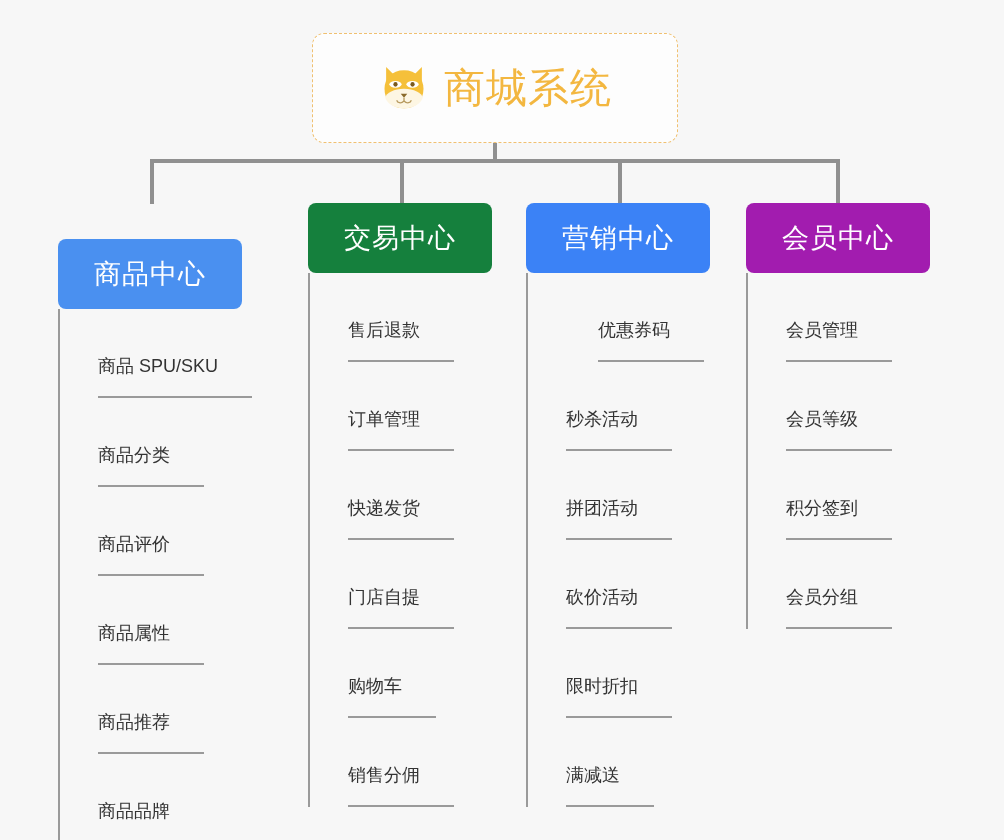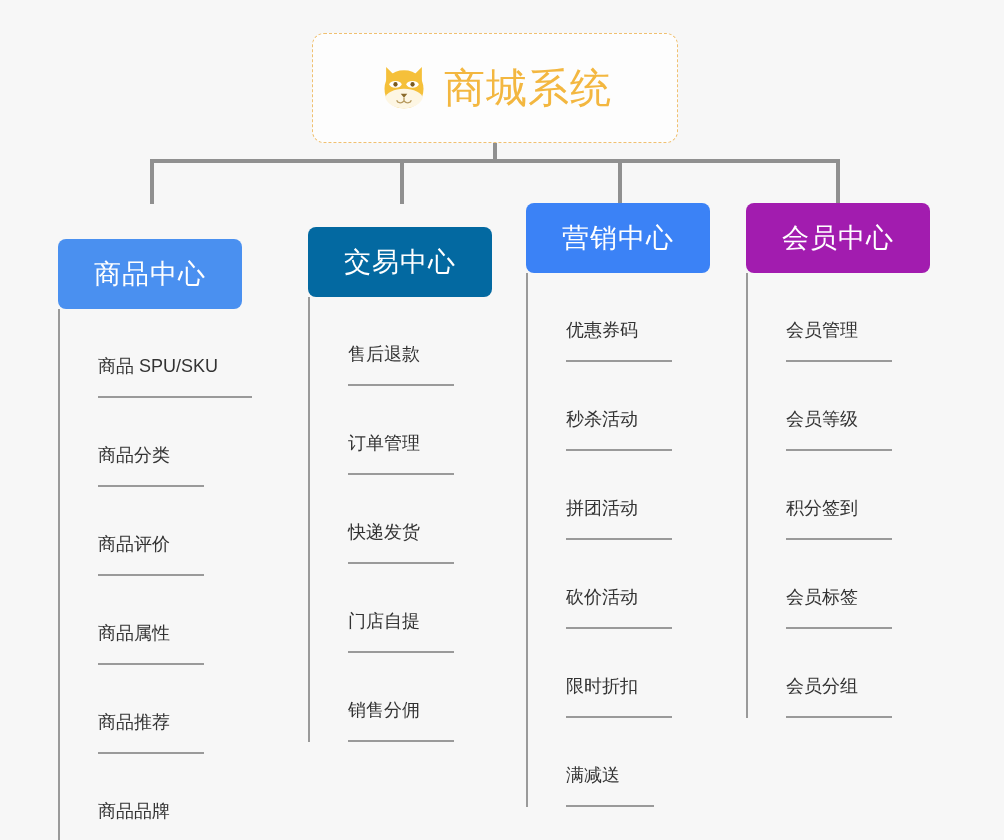--- a/index.html
+++ b/index.html
@@ -160,49 +160,52 @@
       <div class="leaf-item">
           <span class="leaf-label" style="border-bottom-color: rgb(154, 154, 154); color: rgb(51, 51, 51);">商品推荐</span>
         </div>
       <div class="leaf-item">
           <span class="leaf-label" style="border-bottom-color: rgb(154, 154, 154); color: rgb(51, 51, 51);">商品品牌</span>
         </div>
     </div>
   </div>
 
   <div class="column col-1">
-    <div class="cat-header" style="background: #0369a1; margin-top: 24px;">
+    <div class="cat-header" style="background: #15803d;">
       <span>交易中心</span>
     </div>
     <div class="leaf-list" style="border-left-color: rgb(154, 154, 154);">
       <div class="leaf-item">
           <span class="leaf-label" style="border-bottom-color: rgb(154, 154, 154); color: rgb(51, 51, 51);">售后退款</span>
         </div>
       <div class="leaf-item">
           <span class="leaf-label" style="border-bottom-color: rgb(154, 154, 154); color: rgb(51, 51, 51);">订单管理</span>
         </div>
       <div class="leaf-item">
           <span class="leaf-label" style="border-bottom-color: rgb(154, 154, 154); color: rgb(51, 51, 51);">快递发货</span>
         </div>
       <div class="leaf-item">
           <span class="leaf-label" style="border-bottom-color: rgb(154, 154, 154); color: rgb(51, 51, 51);">门店自提</span>
+        </div>
+      <div class="leaf-item">
+          <span class="leaf-label" style="border-bottom-color: rgb(154, 154, 154); color: rgb(51, 51, 51);">购物车</span>
         </div>
       <div class="leaf-item">
           <span class="leaf-label" style="border-bottom-color: rgb(154, 154, 154); color: rgb(51, 51, 51);">销售分佣</span>
         </div>
     </div>
   </div>
 
   <div class="column col-2">
     <div class="cat-header" style="background: #3b82f6;">
       <span>营销中心</span>
     </div>
     <div class="leaf-list" style="border-left-color: rgb(154, 154, 154);">
       <div class="leaf-item">
-          <span class="leaf-label" style="border-bottom-color: rgb(154, 154, 154); color: rgb(51, 51, 51);">优惠券码</span>
+          <span class="leaf-label" style="border-bottom-color: rgb(154, 154, 154); color: rgb(51, 51, 51); margin-left: 32px;">优惠券码</span>
         </div>
       <div class="leaf-item">
           <span class="leaf-label" style="border-bottom-color: rgb(154, 154, 154); color: rgb(51, 51, 51);">秒杀活动</span>
         </div>
       <div class="leaf-item">
           <span class="leaf-label" style="border-bottom-color: rgb(154, 154, 154); color: rgb(51, 51, 51);">拼团活动</span>
         </div>
       <div class="leaf-item">
           <span class="leaf-label" style="border-bottom-color: rgb(154, 154, 154); color: rgb(51, 51, 51);">砍价活动</span>
         </div>
@@ -223,21 +226,18 @@
       <div class="leaf-item">
           <span class="leaf-label" style="border-bottom-color: rgb(154, 154, 154); color: rgb(51, 51, 51);">会员管理</span>
         </div>
       <div class="leaf-item">
           <span class="leaf-label" style="border-bottom-color: rgb(154, 154, 154); color: rgb(51, 51, 51);">会员等级</span>
         </div>
       <div class="leaf-item">
           <span class="leaf-label" style="border-bottom-color: rgb(154, 154, 154); color: rgb(51, 51, 51);">积分签到</span>
         </div>
       <div class="leaf-item">
-          <span class="leaf-label" style="border-bottom-color: rgb(154, 154, 154); color: rgb(51, 51, 51);">会员标签</span>
-        </div>
-      <div class="leaf-item">
           <span class="leaf-label" style="border-bottom-color: rgb(154, 154, 154); color: rgb(51, 51, 51);">会员分组</span>
         </div>
     </div>
   </div>
 
 </div>
 
 </body></html>

